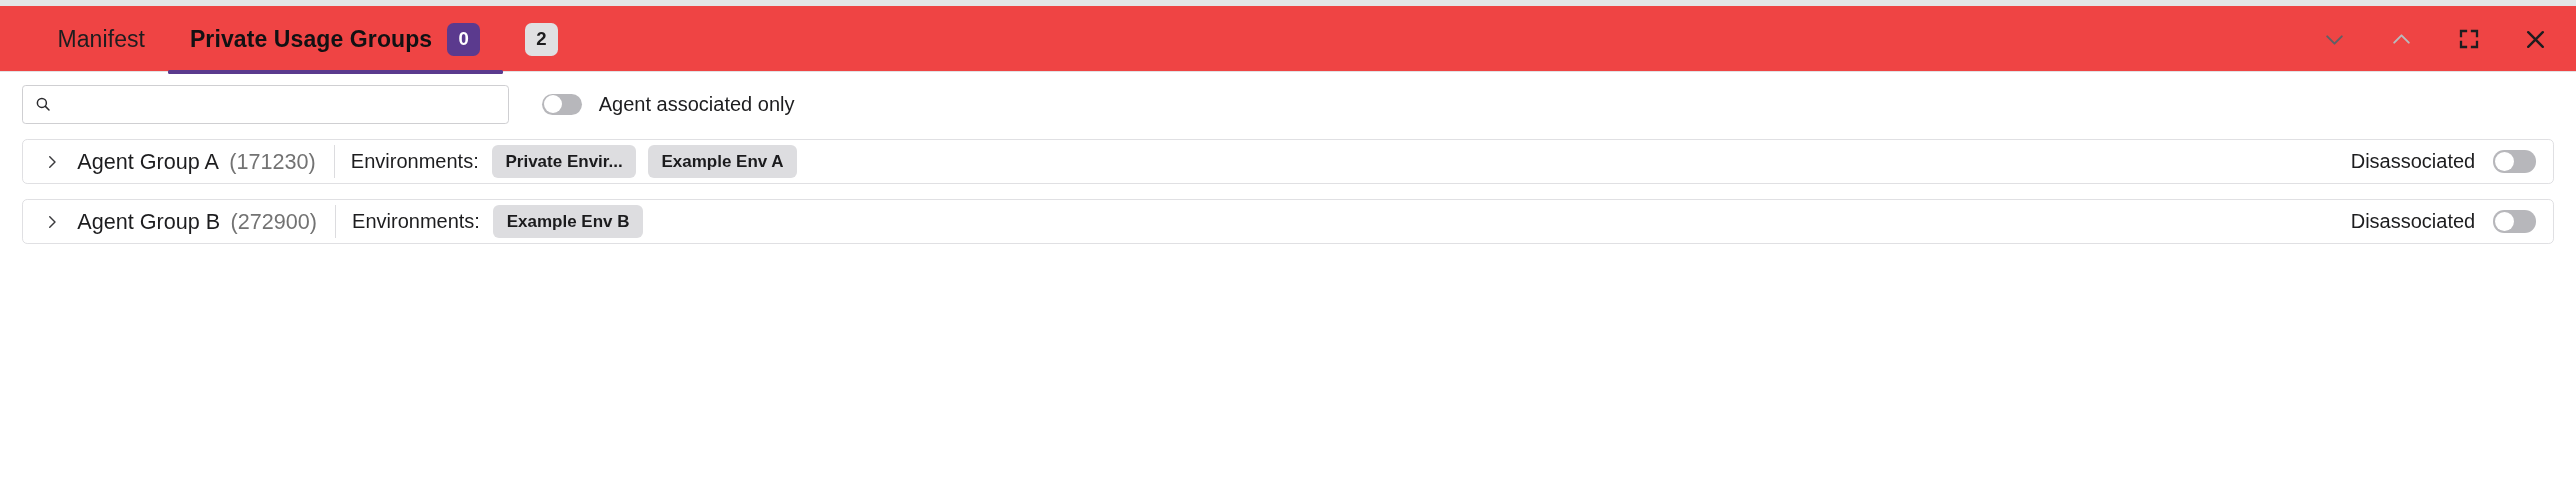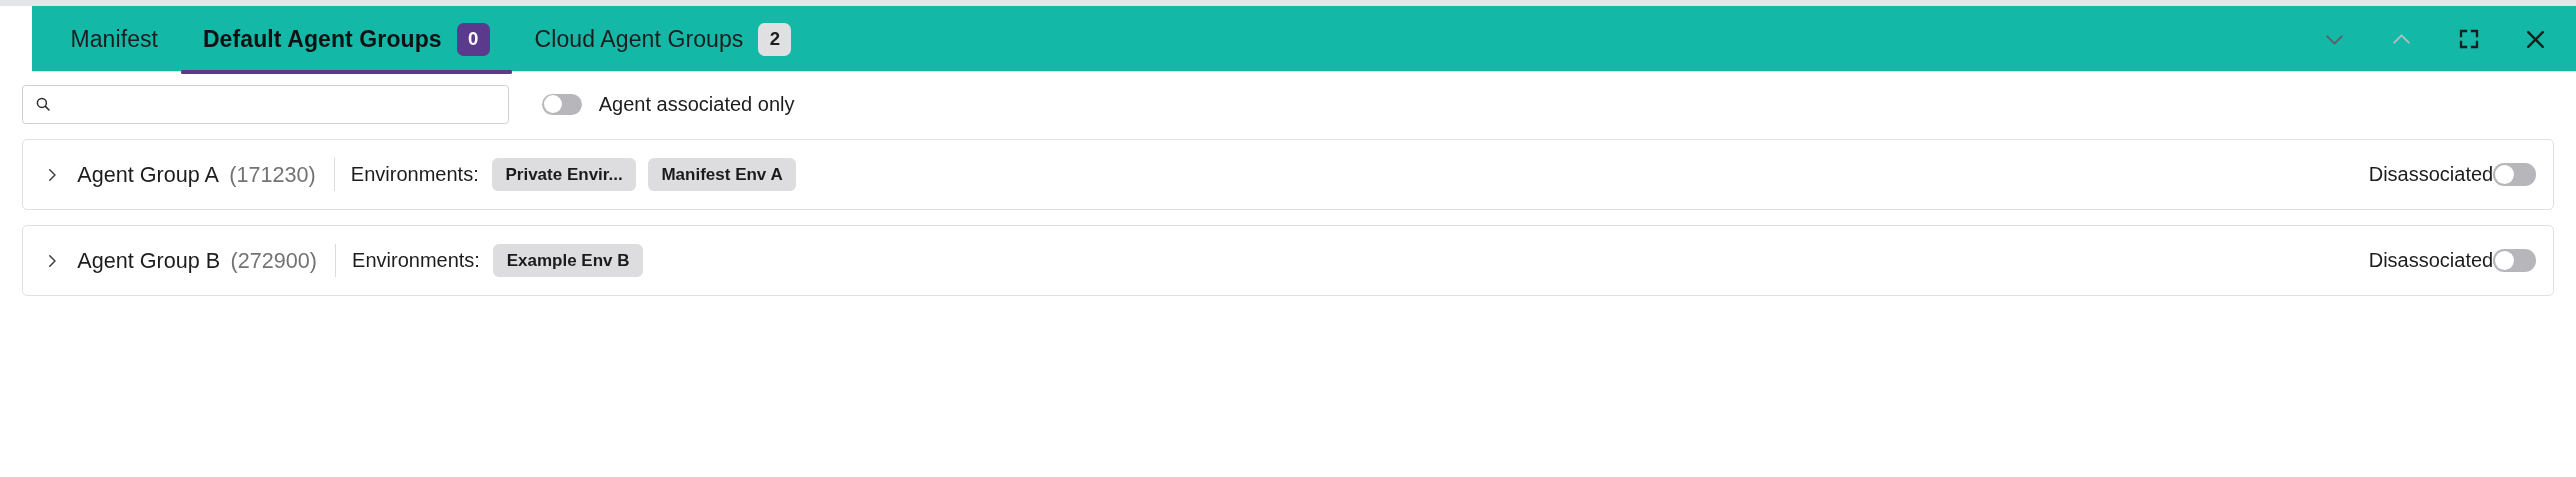--- a/index.html
+++ b/index.html
@@ -16,26 +16,25 @@
   .top-strip {
     width: 100%;
     height: 6px;
     background: #e4e5e7;
   }
 
   
   .tabbar {
     position: relative;
     height: 66px;
-    background: #14b8a6;
+    background: #ef4444;
     display: flex;
     align-items: stretch;
-    padding-left: 16px;
+    padding-left: 35px;
     border-bottom: 1.5px solid #e2e2e4;
-    margin-left: 32px;
   }
 
   .tab {
     display: flex;
     align-items: center;
     gap: 15px;
     padding: 0 22.4px;
     height: 66px;
     cursor: pointer;
     position: relative;
@@ -188,21 +187,21 @@
   
   .groups {
     padding: 0 22.4px;
     display: flex;
     flex-direction: column;
     gap: 15px;
     margin-top: 3px;
   }
 
   .group-row {
-    height: 71px;
+    height: 45px;
     border: 0.7px solid #e0e0e3;
     border-radius: 5.2px;
     background: #ffffff;
     display: flex;
     align-items: center;
     padding: 0 16.4px 0 10.4px;
   }
 
   .chevron-btn {
     width: 36px;
@@ -263,20 +262,21 @@
     align-items: center;
     white-space: nowrap;
     cursor: pointer;
   }
 
   .row-spacer { flex: 1 1 auto; }
 
   .assoc-group {
     display: flex;
     align-items: center;
+    gap: 18px;
   }
 
   .assoc-label {
     font-size: 20px;
     color: #1d1d1f;
     white-space: nowrap;
   }
 
   .assoc-switch {
     width: 43px;
@@ -302,26 +302,25 @@
 
 <div class="top-strip"></div>
 
 <div class="tabbar">
 
   <div class="tab">
     <span class="tab-label">Manifest</span>
   </div>
 
   <div class="tab active">
-    <span class="tab-label">Default Agent Groups</span>
+    <span class="tab-label">Private Usage Groups</span>
     <span class="tab-badge accent">0</span>
   </div>
 
   <div class="tab">
-    <span class="tab-label">Cloud Agent Groups</span>
     <span class="tab-badge">2</span>
   </div>
 
 
   <div class="win-controls">
     <div class="win-btn">
       <svg width="25" height="25" viewBox="0 0 24 24" fill="none" stroke="#5f6066" stroke-width="1.9" stroke-linecap="round" stroke-linejoin="round">
           <polyline points="5 9 12 16 19 9"></polyline>
         </svg>
     </div>
@@ -376,21 +375,21 @@
       <svg width="18" height="18" viewBox="0 0 24 24" fill="none" stroke="#3a3a3d" stroke-width="1.9" stroke-linecap="round" stroke-linejoin="round">
           <polyline points="9 5 16 12 9 19"></polyline>
         </svg>
     </div>
     <span class="group-name">Agent Group A</span>
     <span class="group-id">(171230)</span>
     <span class="row-divider"></span>
     <span class="env-label">Environments:</span>
     <div class="chips">
       <span class="chip">Private Envir...</span>
-      <span class="chip">Manifest Env A</span>
+      <span class="chip">Example Env A</span>
     </div>
     <span class="row-spacer"></span>
     <div class="assoc-group">
       <span class="assoc-label">Disassociated</span>
       <div class="assoc-switch">
         <span class="knob"></span>
       </div>
     </div>
   </div>
 

